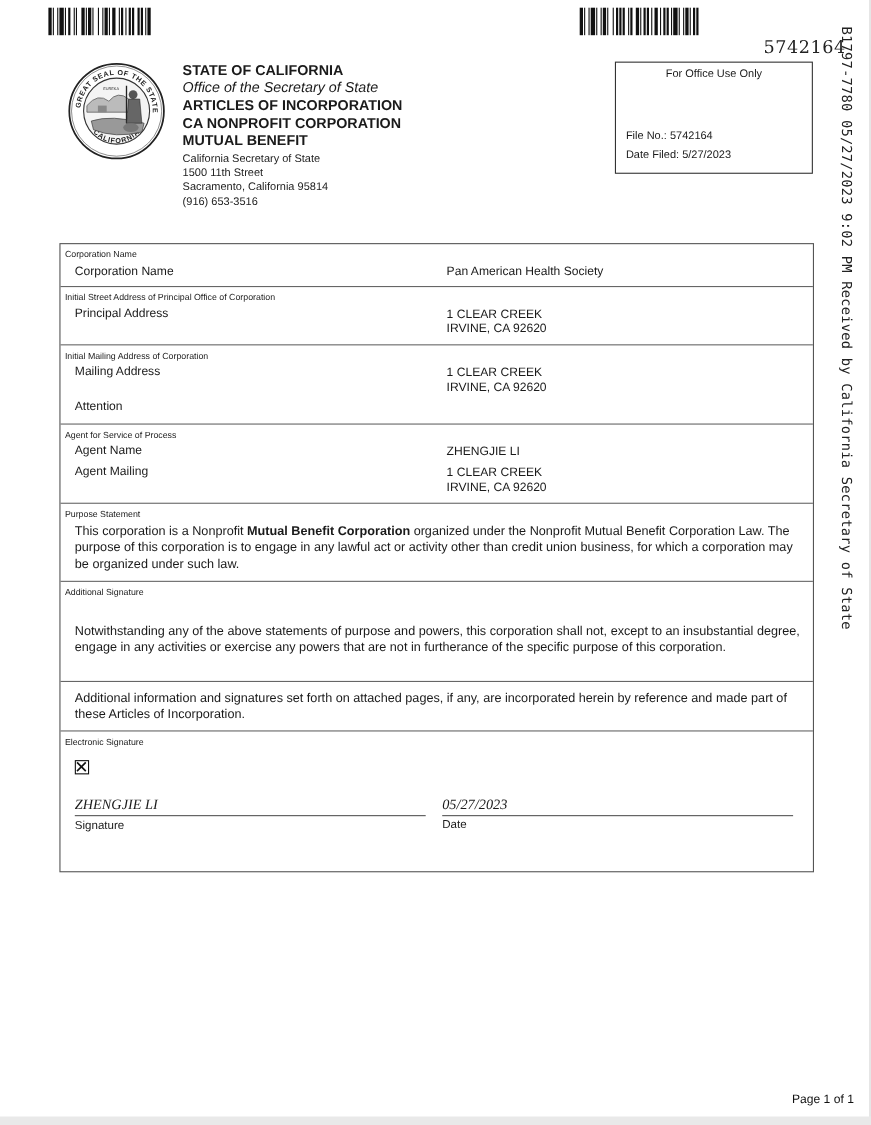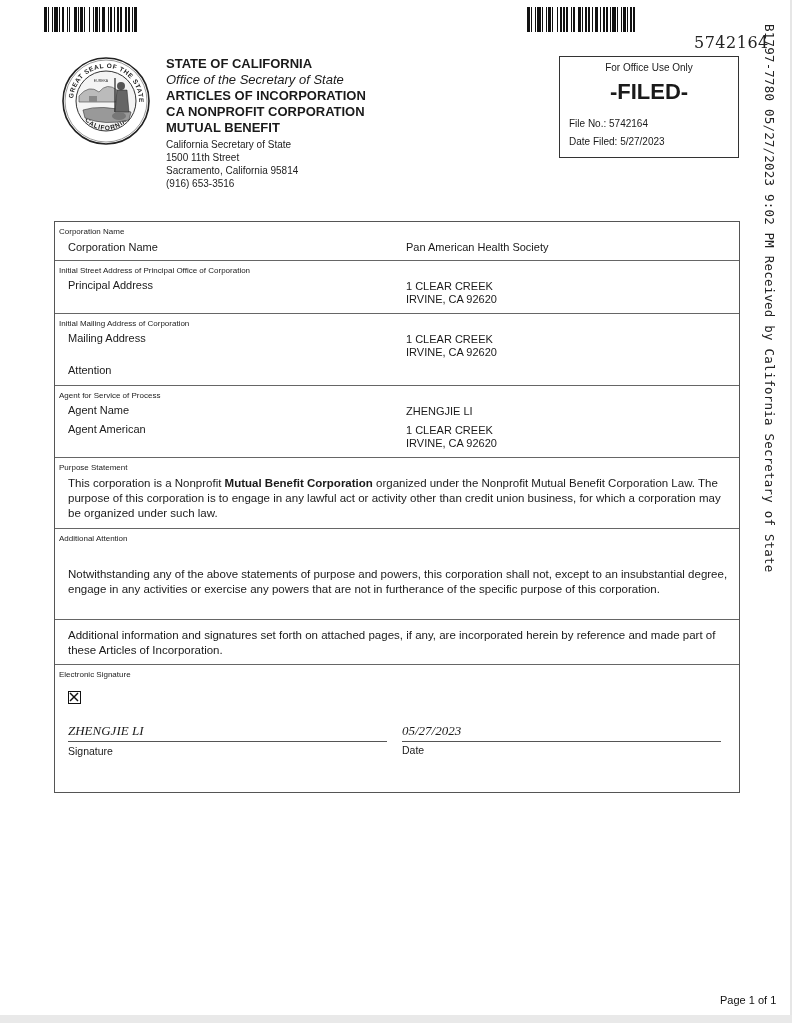--- a/index.html
+++ b/index.html
@@ -225,21 +225,20 @@
   <div class="l3">MUTUAL BENEFIT</div>
   <div class="gap"></div>
   <div class="small">California Secretary of State</div>
   <div class="small">1500 11th Street</div>
   <div class="small">Sacramento, California 95814</div>
   <div class="small">(916) 653-3516</div>
 </div>
 
 <div class="office-box">
   <div class="title">For Office Use Only</div>
-  <div class="filed">-FILED-</div>
   <div class="fileno">File No.: 5742164</div>
   <div class="datefiled">Date Filed: 5/27/2023</div>
 </div>
 
 <div class="vertical-stamp">B1797-7780 05/27/2023 9:02 PM Received by California Secretary of State</div>
 
 <div class="form">
 
   <div class="section" style="height:39px;">
     <div class="sec-label" style="top:5px;">Corporation Name</div>
@@ -264,34 +263,34 @@
       <div>IRVINE, CA 92620</div>
     </div>
     <div class="row-label" style="top:50px;">Attention</div>
     <div class="row-value" style="top:50px;"></div>
   </div>
 
   <div class="section" style="height:72px;">
     <div class="sec-label" style="top:5px;">Agent for Service of Process</div>
     <div class="row-label" style="top:18px;">Agent Name</div>
     <div class="row-value" style="top:19px;">ZHENGJIE LI</div>
-    <div class="row-label" style="top:37px;">Agent American</div>
+    <div class="row-label" style="top:37px;">Agent Mailing</div>
     <div class="row-value" style="top:38px;">
       <div>1 CLEAR CREEK</div>
       <div>IRVINE, CA 92620</div>
     </div>
   </div>
 
   <div class="section" style="height:71px;">
     <div class="sec-label" style="top:5px;">Purpose Statement</div>
     <div class="para" style="top:18px;"><span>This corporation is a Nonprofit </span><b>Mutual Benefit Corporation</b><span> organized under the Nonprofit Mutual Benefit Corporation Law. The purpose of this corporation is to engage in any lawful act or activity other than credit union business, for which a corporation may be organized under such law.</span></div>
   </div>
 
   <div class="section" style="height:91px;">
-    <div class="sec-label" style="top:5px;">Additional Attention</div>
+    <div class="sec-label" style="top:5px;">Additional Signature</div>
     <div class="para" style="top:38px;">Notwithstanding any of the above statements of purpose and powers, this corporation shall not, except to an insubstantial degree, engage in any activities or exercise any powers that are not in furtherance of the specific purpose of this corporation.</div>
   </div>
 
   <div class="section" style="height:45px;">
     <div class="para" style="top:8px;">Additional information and signatures set forth on attached pages, if any, are incorporated herein by reference and made part of these Articles of Incorporation.</div>
   </div>
 
   <div class="section" style="height:127px;">
     <div class="sec-label" style="top:5px;">Electronic Signature</div>
     <div class="checkbox">

